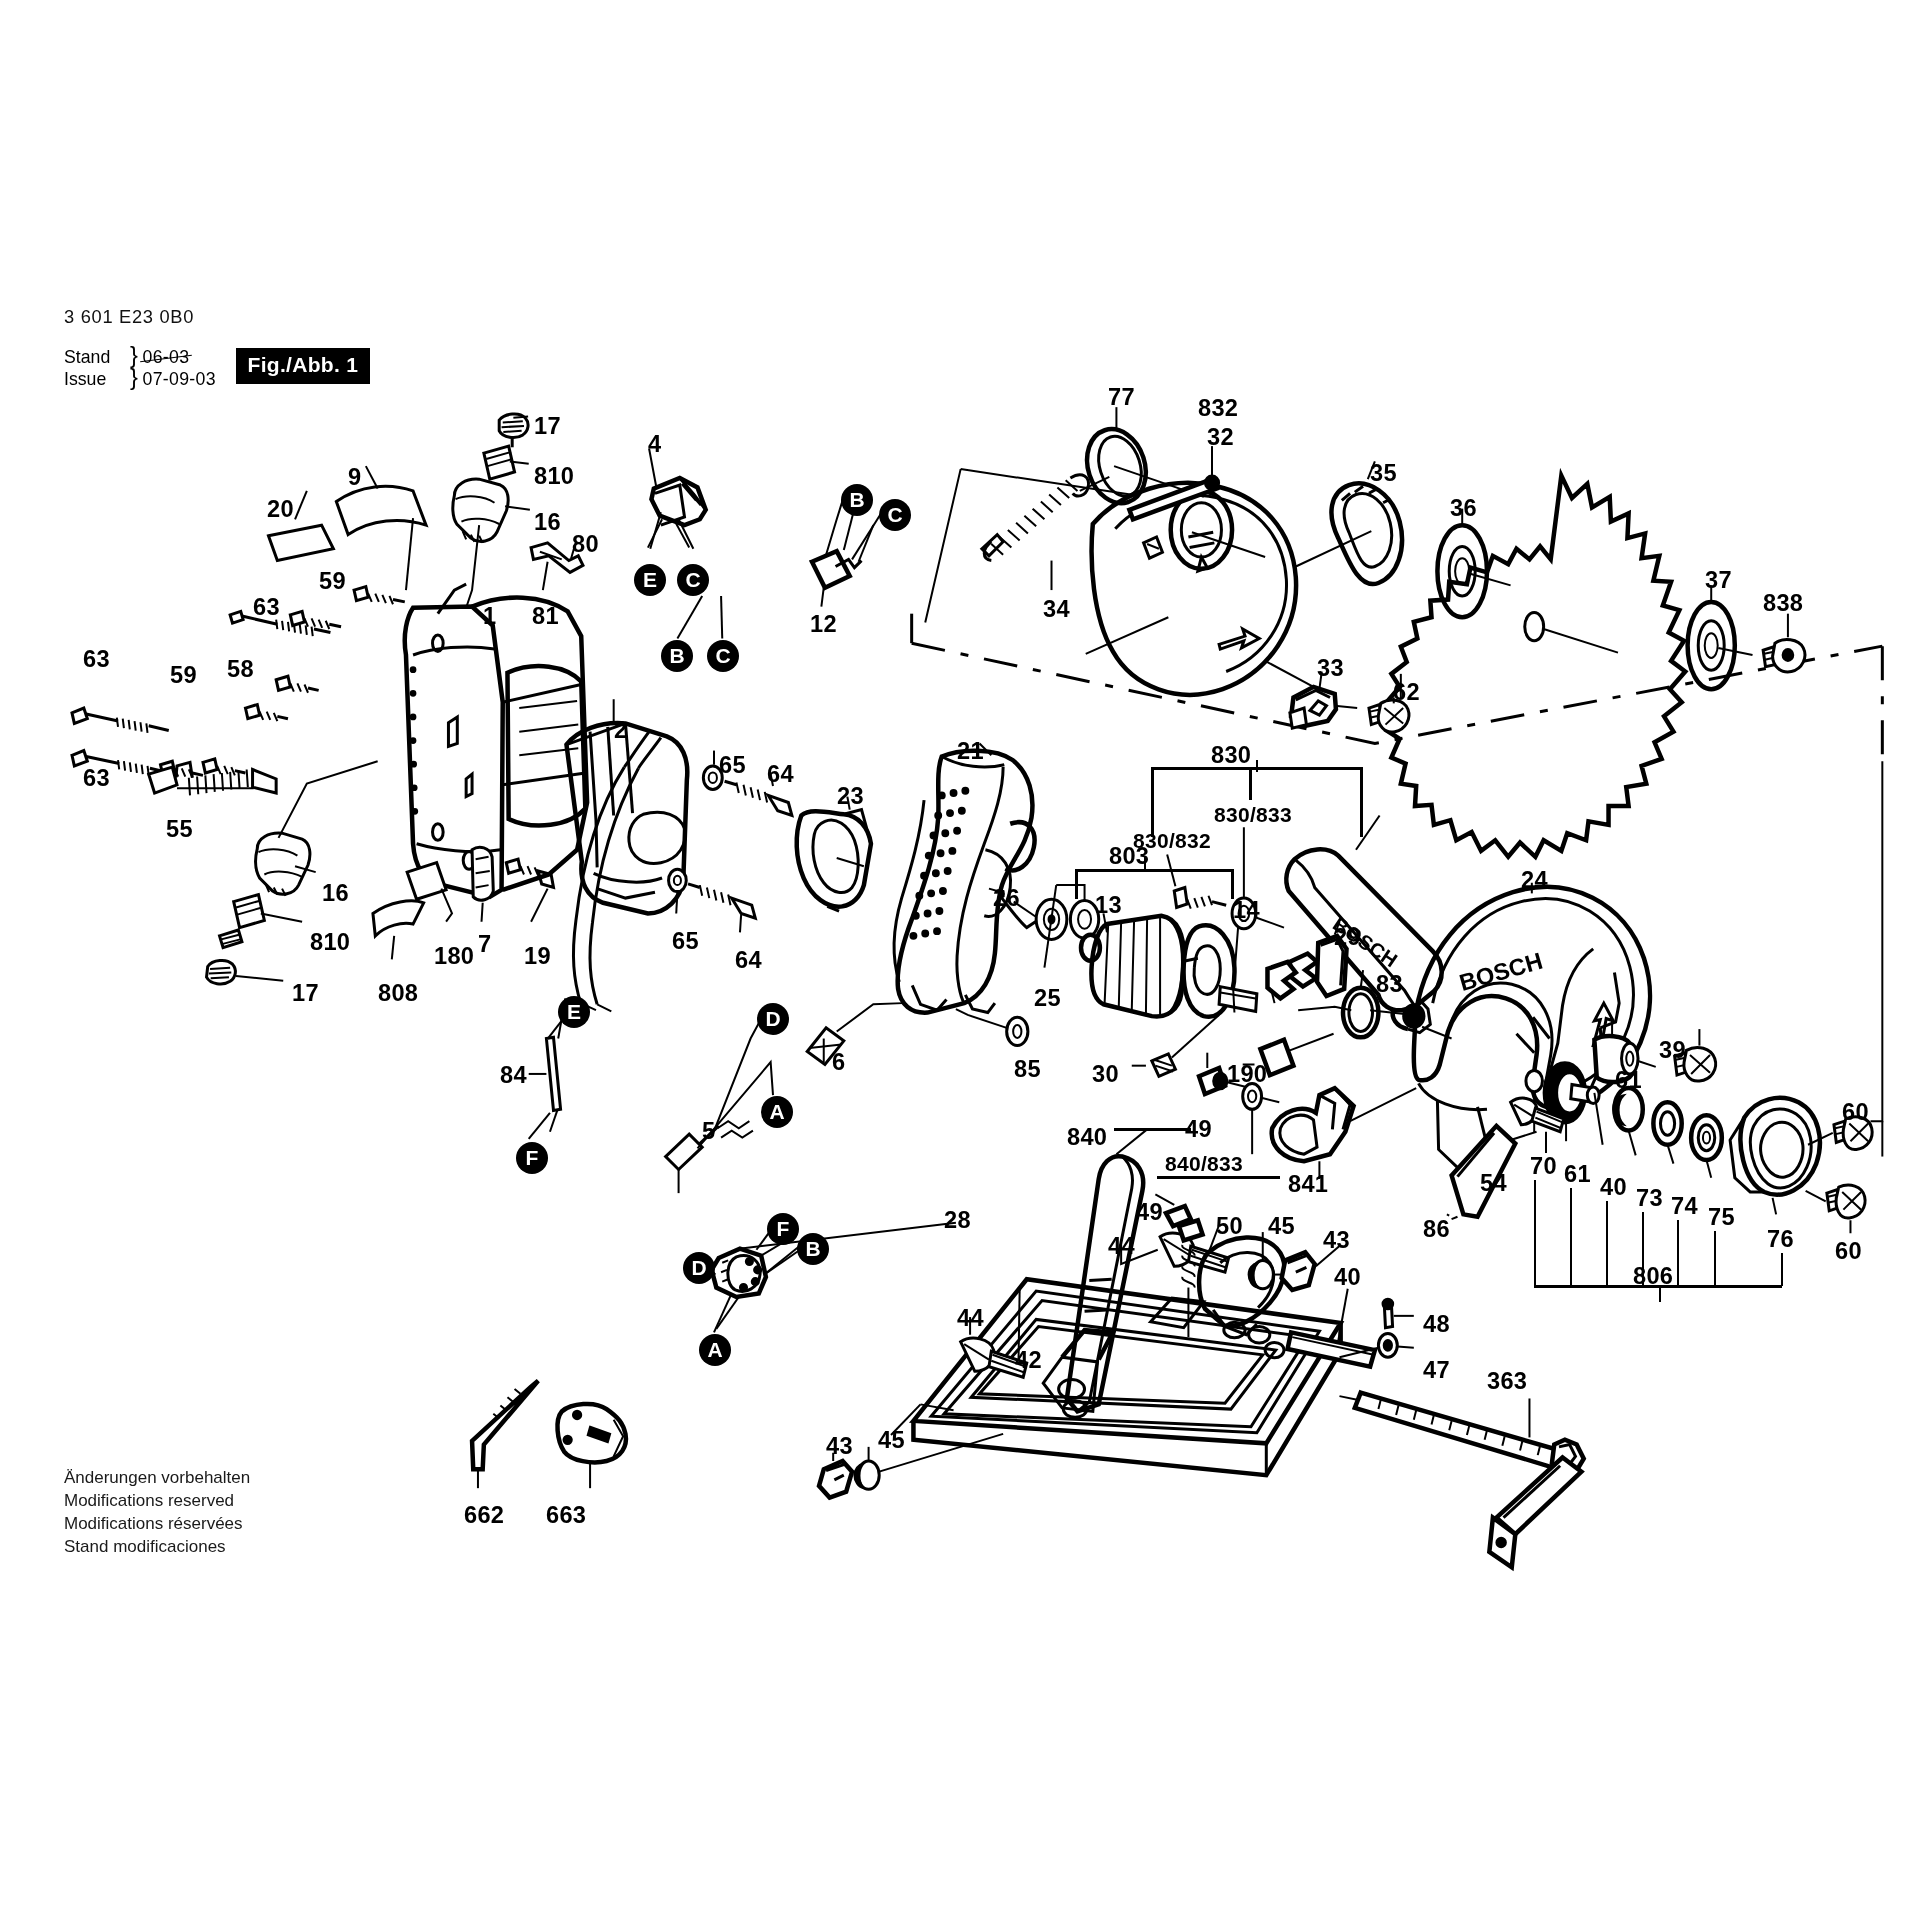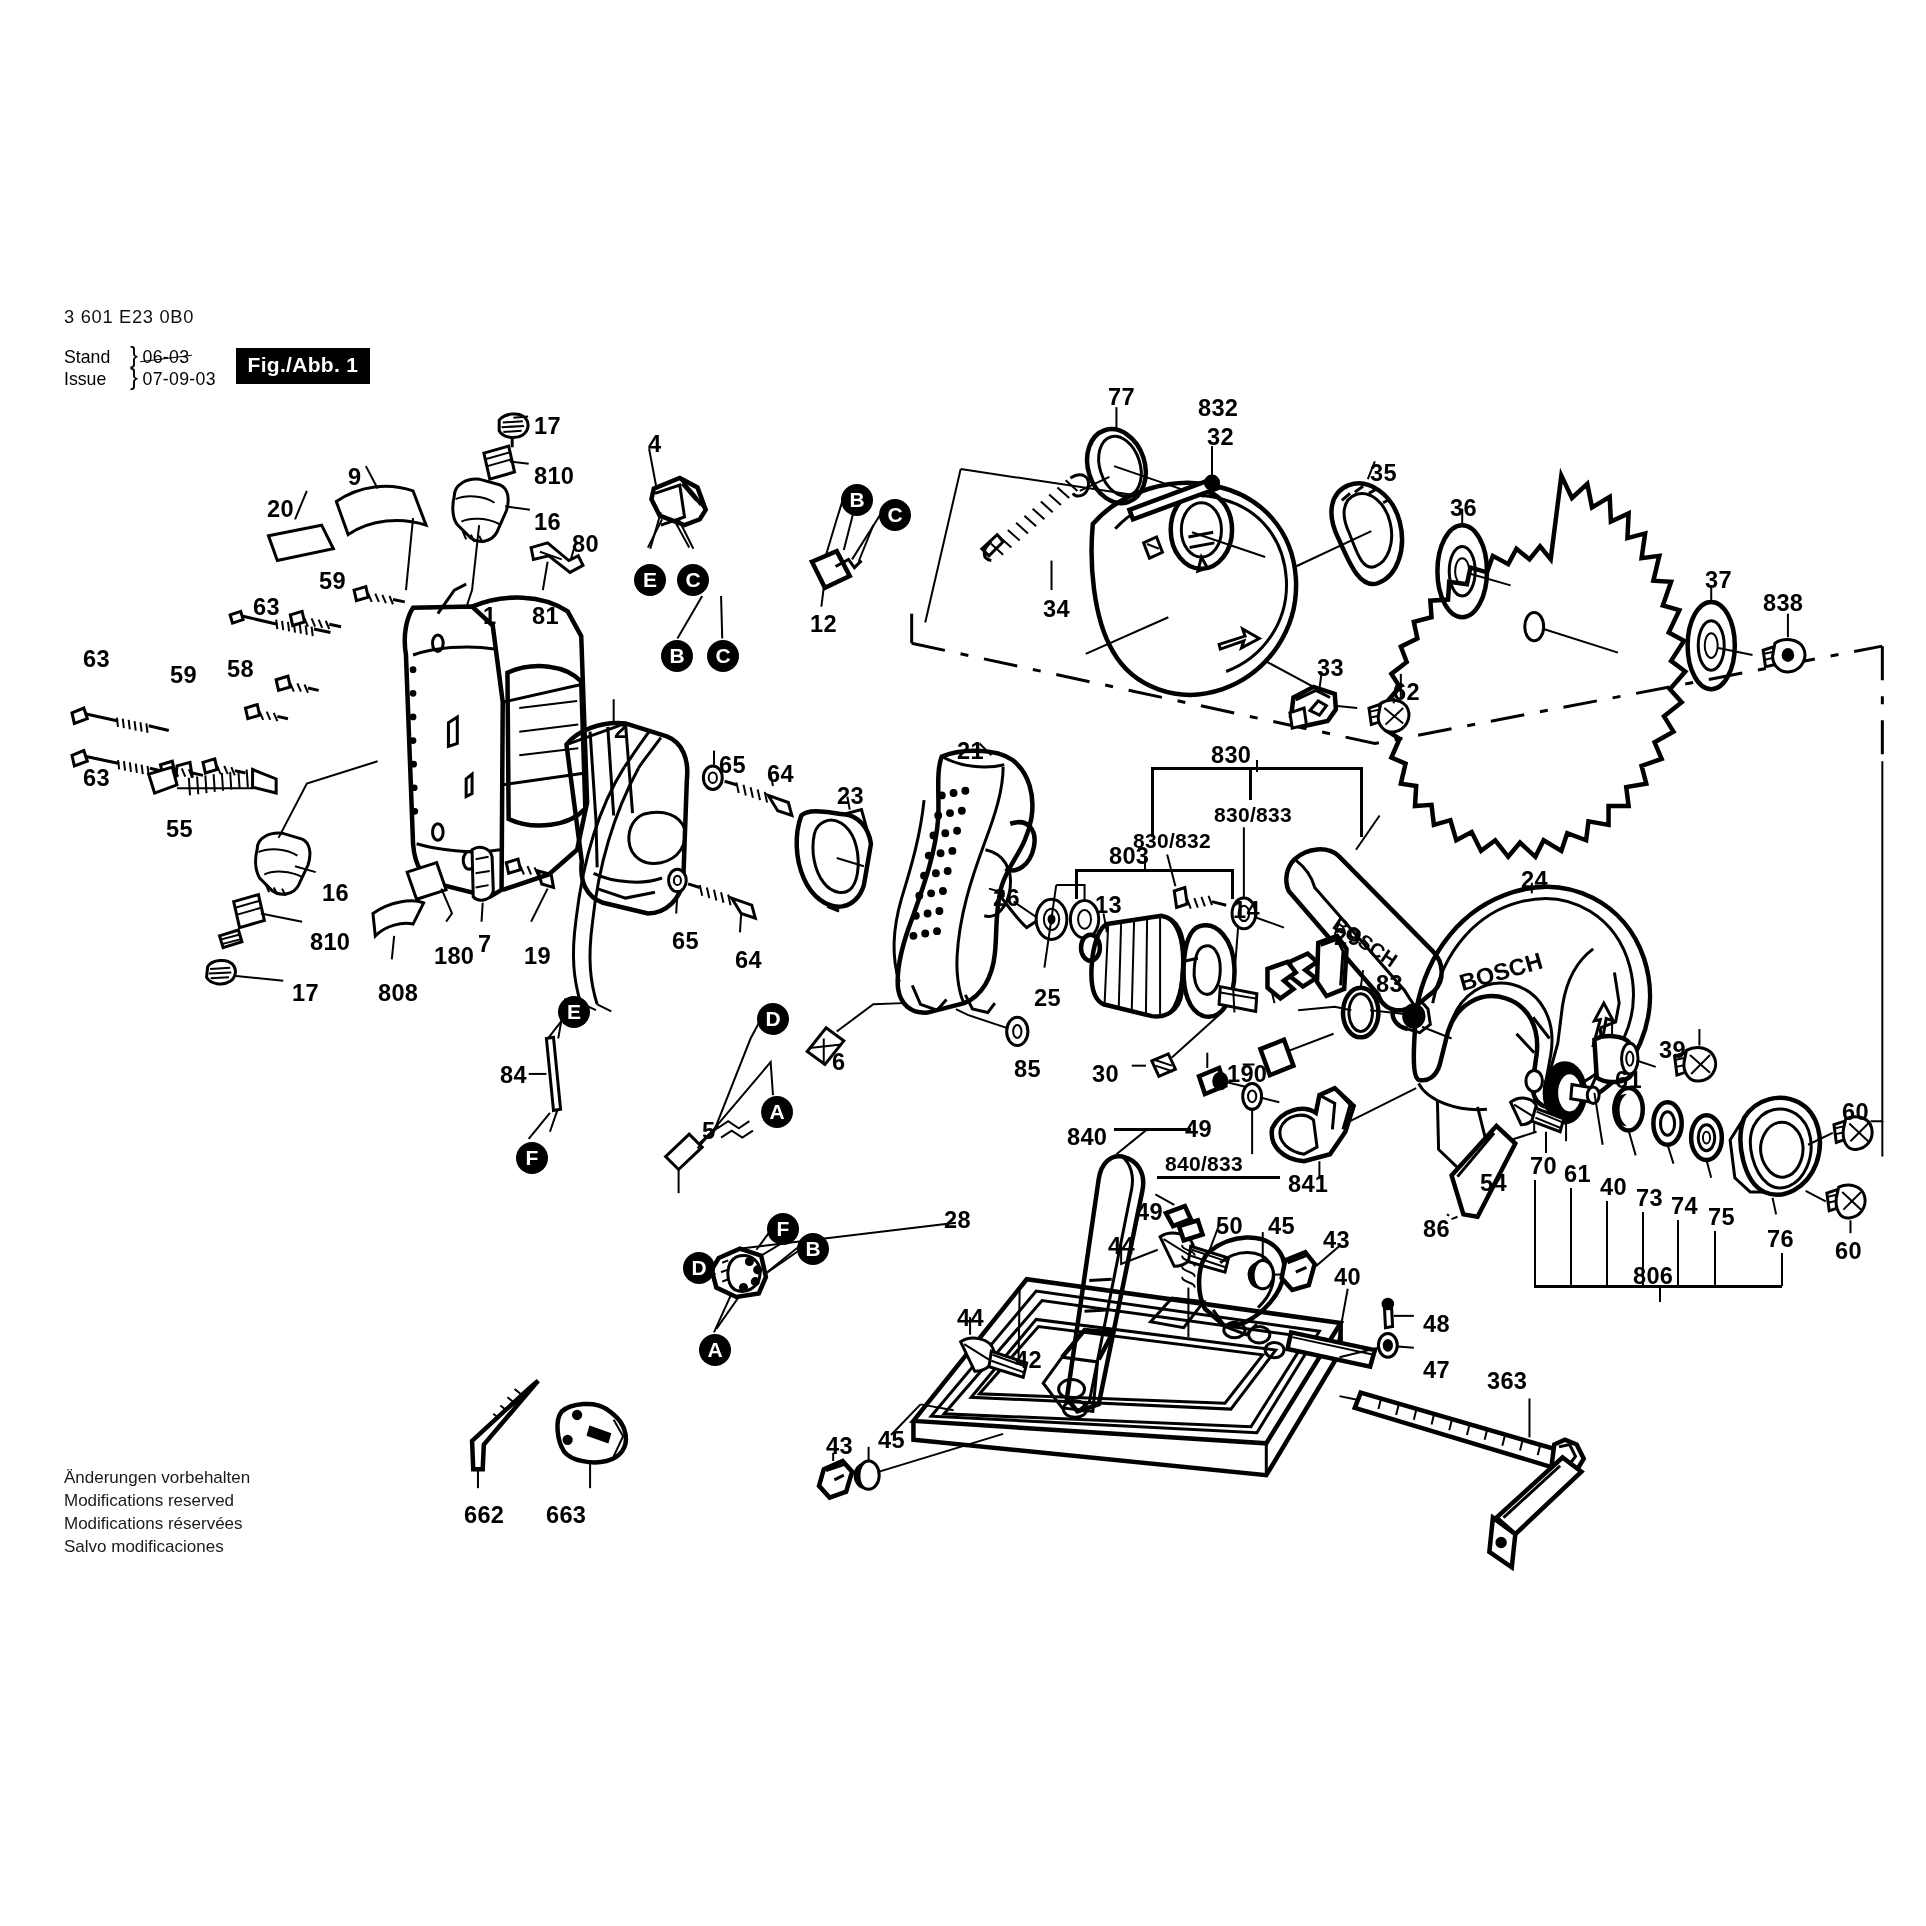--- a/index.html
+++ b/index.html
@@ -99,21 +99,21 @@
       <span class="val">07-09-03</span>
     </div>
   </div>
 
   <div class="figbadge">Fig./Abb. 1</div>
 
   <div class="footer">
     <div>Änderungen vorbehalten</div>
     <div>Modifications reserved</div>
     <div>Modifications réservées</div>
-    <div>Salvo modificaciones</div>
+    <div>Stand modificaciones</div>
   </div>
 
   <svg class="art" viewBox="0 0 3264 3264">
 
     <path class="dash" d="M1545,1090 L2330,1260 L3190,1095"></path>
     <path class="dash" d="M3190,1095 L3190,1290"></path>
     <path class="dash" d="M1545,1090 L1545,1040"></path>
 
     <path class="thin" d="M1628,795 L1568,1055 M1628,795 L1930,840"></path>
 

